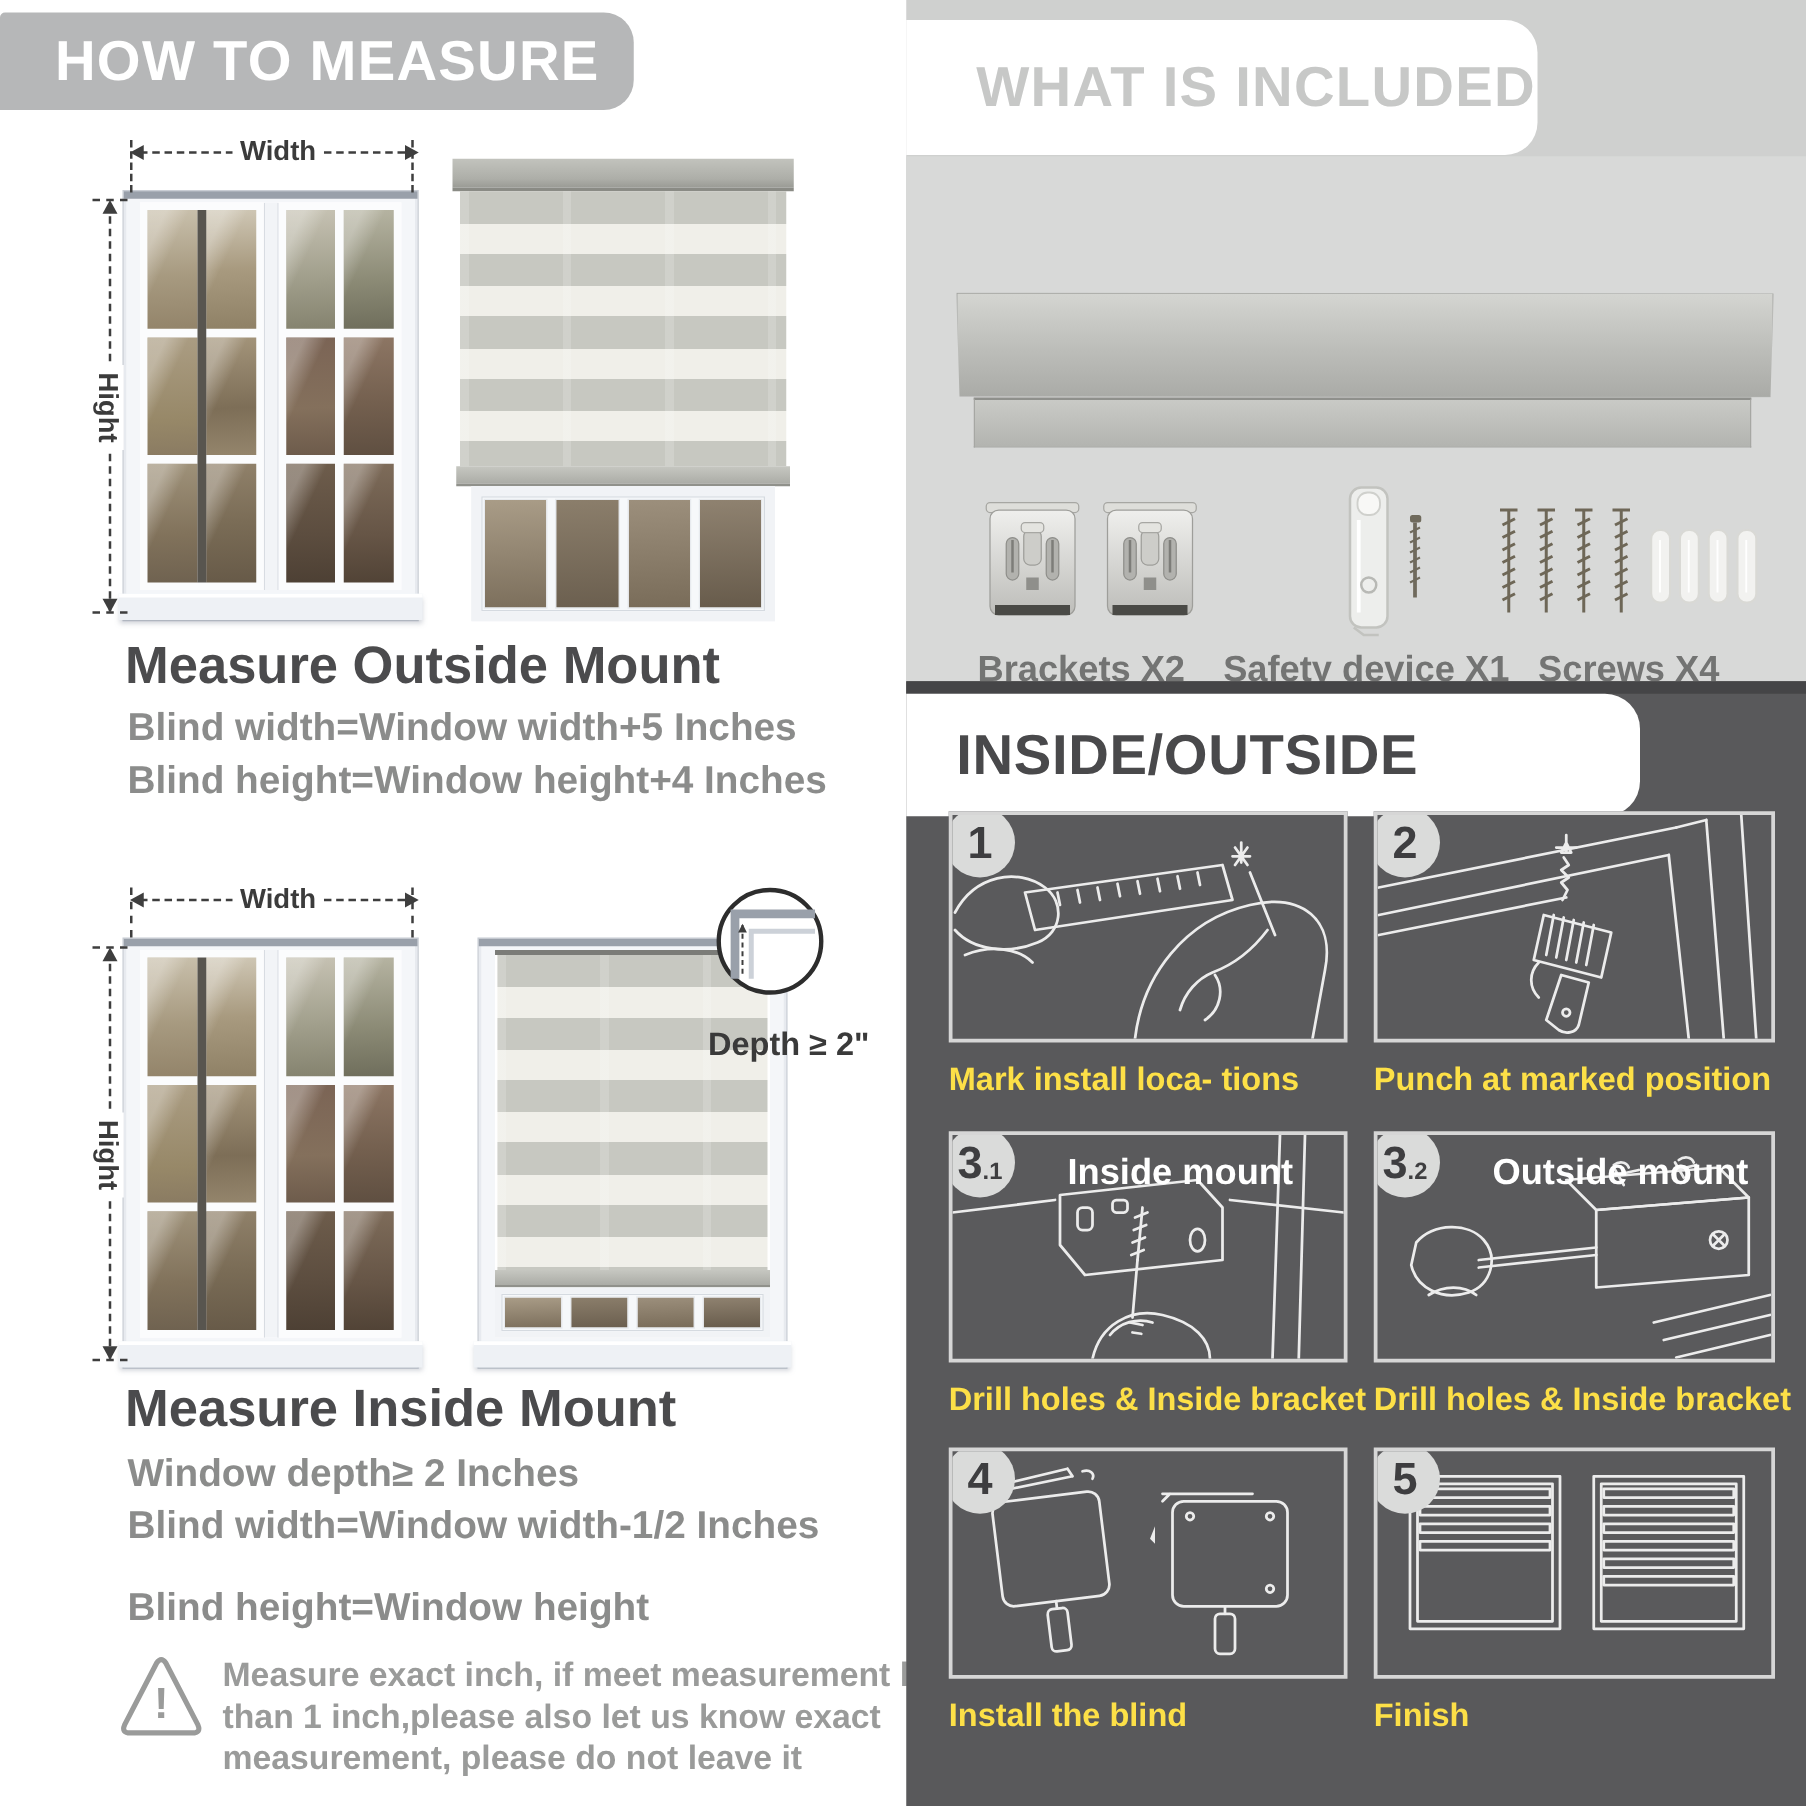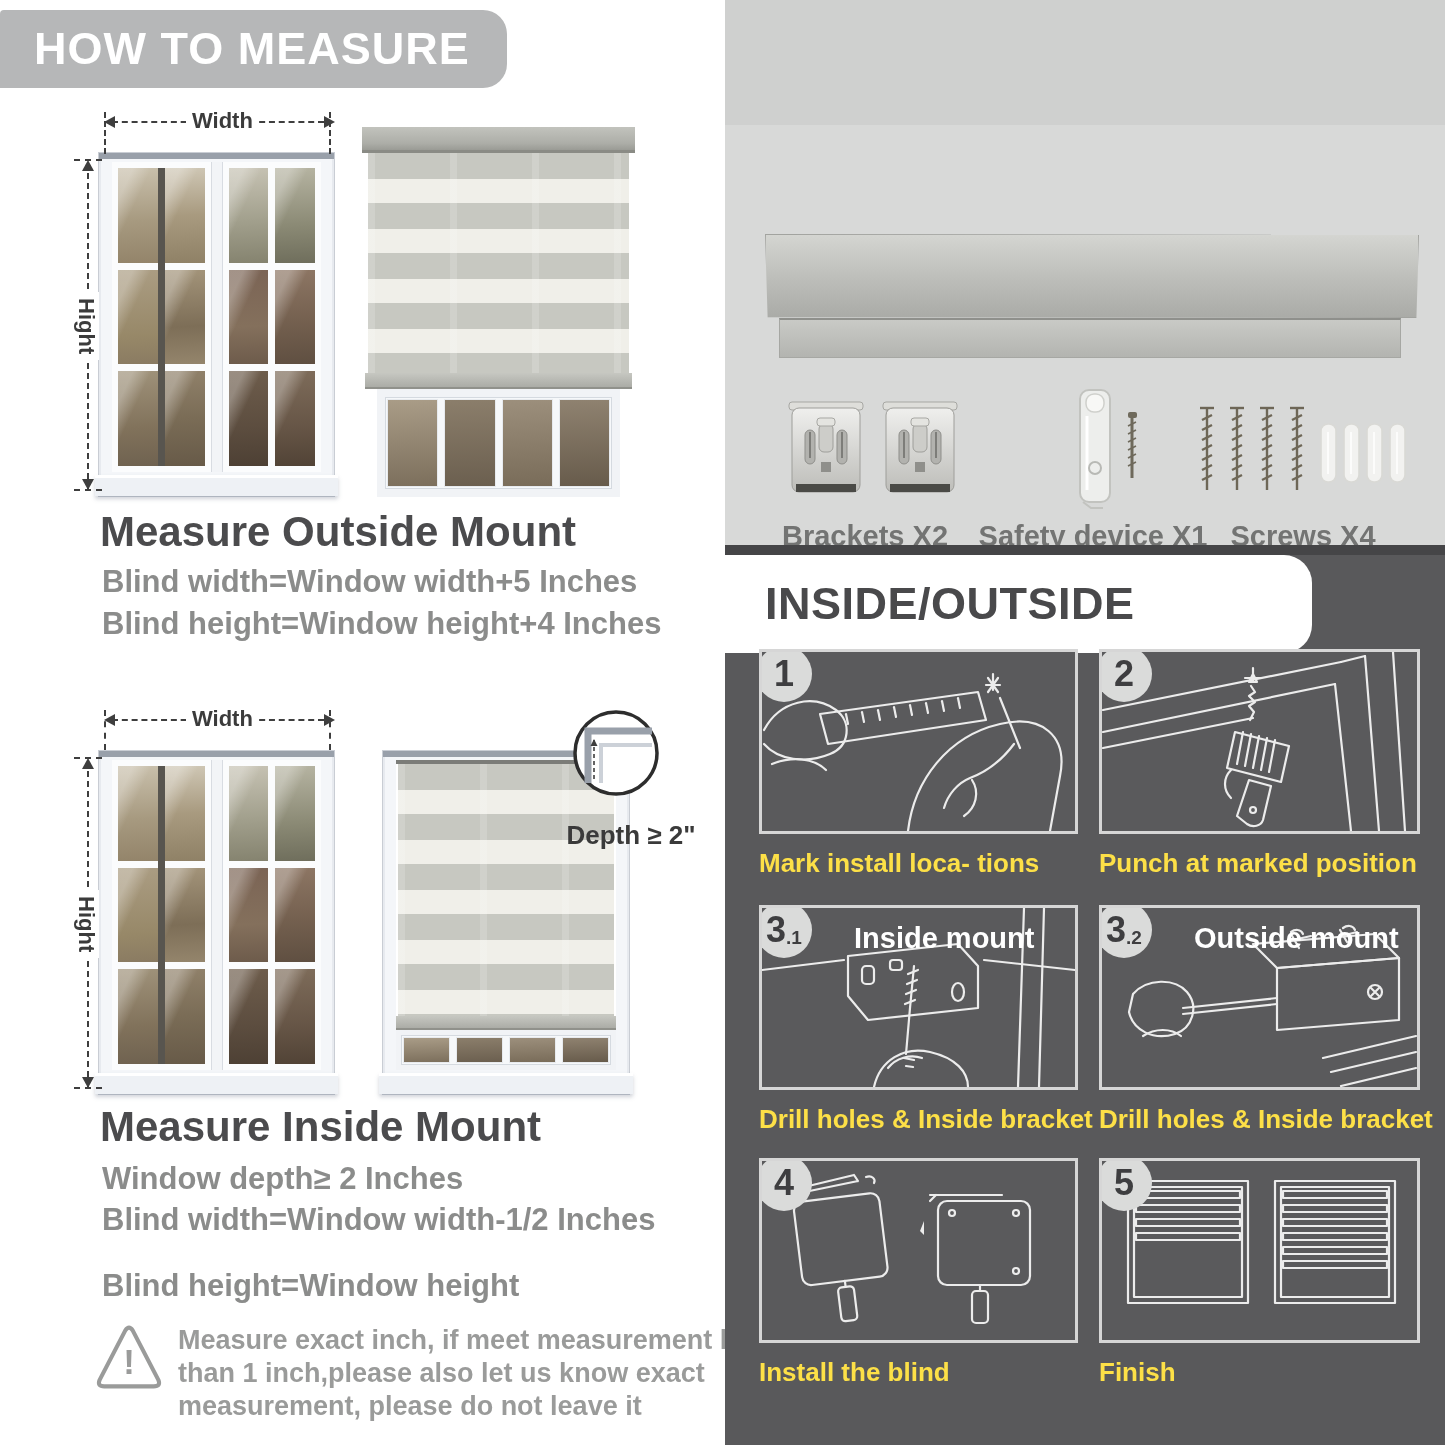--- a/index.html
+++ b/index.html
@@ -6,21 +6,21 @@
   body{
     width:1445px;height:1445px;position:relative;background:#ffffff;
     font-family:"Liberation Sans", sans-serif;font-weight:bold;overflow:hidden;
   }
   .abs{position:absolute;}
 
   
   #how-header{
     left:0;top:10px;width:507px;height:78px;background:#b6b7b8;
     border-radius:4px 24px 24px 0;color:#ffffff;font-size:45px;
-    line-height:78px;padding-left:34px;box-sizing:border-box;letter-spacing:1px;
+    line-height:78px;padding-left:44px;box-sizing:border-box;letter-spacing:1px;
   }
   .h1-dark{color:#4b4b4d;font-size:42px;}
   .rule{color:#8b8c8b;font-size:31px;}
   .warn-line{color:#9a9b9a;font-size:27px;line-height:33px;}
 
   
   .win{background:#f4f6f9;border:1px solid #c9cdd4;box-sizing:border-box;
        box-shadow:inset 0 0 0 2px #e7eaef;}
   .win-top{position:absolute;left:0;top:0;right:0;height:6px;background:#99a0aa;}
   .win-inner{position:absolute;left:13px;top:9px;right:13px;bottom:24px;background:#ffffff;}
@@ -249,20 +249,21 @@
     <path d="M32,8 Q36,2 40,8 L68,62 Q71,69 63,69 L9,69 Q1,69 4,62 Z" fill="none" stroke="#9a9b9a" stroke-width="4.5" stroke-linejoin="round"></path>
     <text x="36" y="56" text-anchor="middle" font-size="38" font-family="Liberation Sans, sans-serif" font-weight="bold" fill="#9a9b9a">!</text>
   </svg>
 </div>
 <div class="abs warn-line" style="left:178px;top:1324px;">Measure exact inch, if meet measurement less</div>
 <div class="abs warn-line" style="left:178px;top:1357px;">than 1 inch,please also let us know exact</div>
 <div class="abs warn-line" style="left:178px;top:1390px;">measurement, please do not leave it</div>
 
 <div class="abs" id="included">
   <div class="panel"></div>
+  <div class="abs" id="included-header">WHAT IS INCLUDED</div>
 
   <div class="abs rail-main"></div>
   <div class="abs rail-lip"></div>
 
   <div class="abs" style="left:62px;top:396px;width:172px;height:108px;">
     <svg width="172" height="108" viewBox="0 0 172 108">
       <defs>
         <linearGradient id="metal" x1="0" y1="0" x2="0" y2="1">
           <stop offset="0" stop-color="#efefed"></stop>
             <stop offset="1" stop-color="#bdbdb9"></stop>

